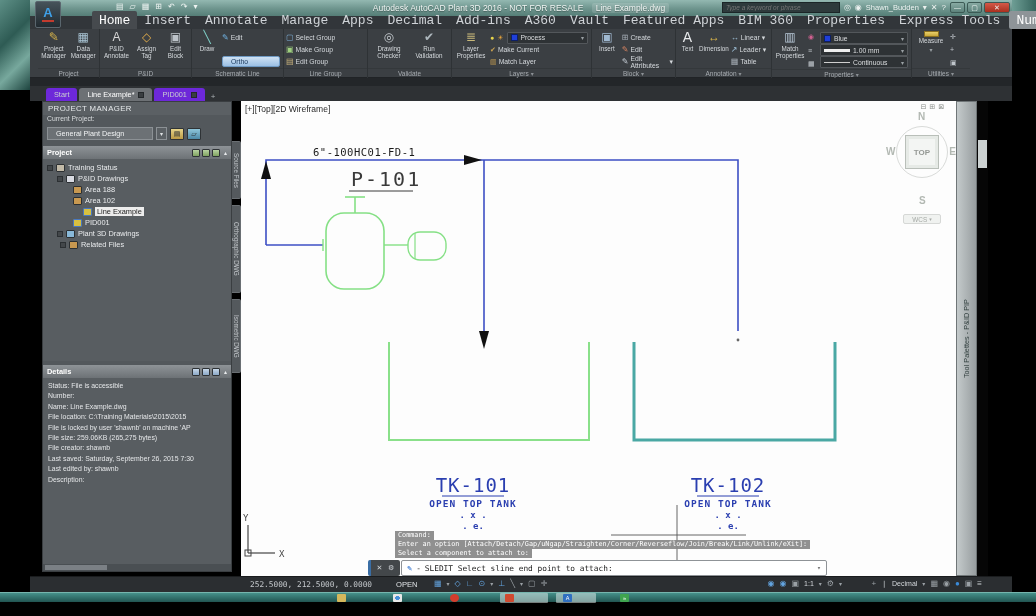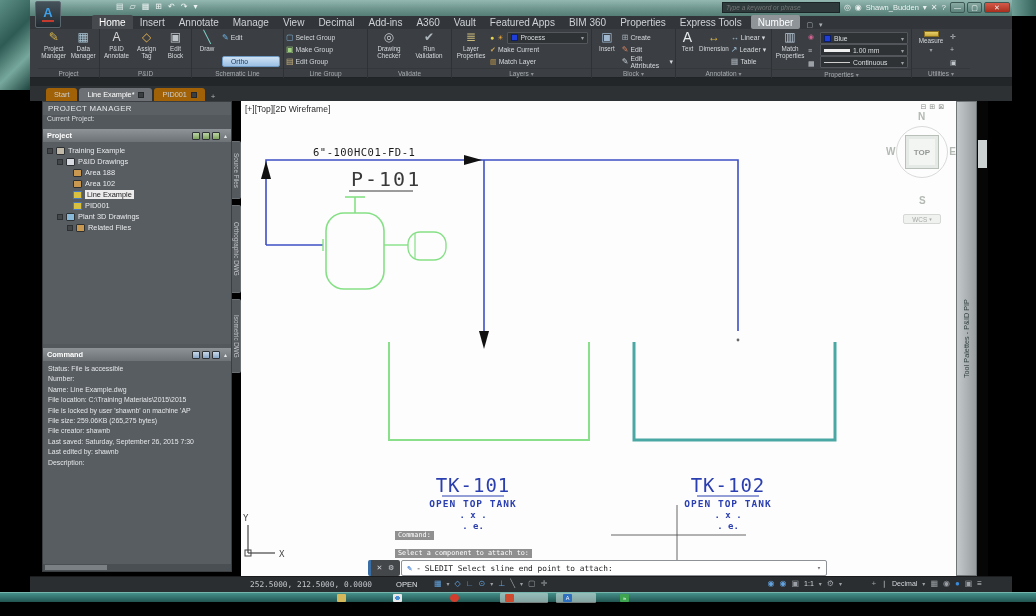--- a/index.html
+++ b/index.html
@@ -35,21 +35,21 @@
   .usr { font-size:7.5px; color:#eef4f2; }
   .wincontrols { position:absolute; right:2px; top:2px; display:flex; gap:2px; }
   .wbtn { width:15px; height:11px; border:1px solid #3c5a55; border-radius:2px;
     background:linear-gradient(180deg,#88aaa3,#5d837c); color:#ecf2f0; font-size:7px;
     display:flex; align-items:center; justify-content:center; }
   .wbtn.close { background:linear-gradient(180deg,#d45948,#a8301f); width:26px; }
 
   
   .tabsrow { left:30px; top:16px; width:982px; height:13px; background:#32363a;
     display:flex; align-items:flex-end; padding-left:62px; }
-  .rtab { font-size:10px; color:#cfd3d7; padding:2px 7px 1px; white-space:nowrap; }
+  .rtab { font-size:13px; color:#cfd3d7; padding:2px 7px 1px; white-space:nowrap;font-family:Liberation Mono, monospace; }
   .rtab.active { background:#464a4e; color:#fff; border-radius:2px 2px 0 0; }
   .rtab.hl { background:#8e9498; color:#fdfdfd; border-radius:2px; margin-left:2px; }
   .tabextra { font-size:7px; color:#aab0b4; margin-left:6px; }
 
   
   .ribbon { left:30px; top:29px; width:982px; height:49px; background:#3b3f43;
     border-bottom:1px solid #202326; display:flex; padding-left:8px; }
   .panel { height:49px; display:flex; flex-direction:column; border-right:1px solid #2e3235; }
   .pc { flex:1; display:flex; padding:2px 2px 0 2px; gap:2px; }
   .pname { height:10px; font-size:6.5px; color:#a7acb1; text-align:center;
@@ -72,21 +72,21 @@
   .ltline { width:26px; height:1px; background:#cfcfcf; }
   .tinyico { font-size:7px; line-height:9px; }
   .rulerico { width:15px; height:6px; background:linear-gradient(180deg,#e8cf6a,#c9a83a);
     border:1px solid #8a6f1f; }
 
   
   .ribbongap { left:30px; top:78px; width:982px; height:8px; background:#232629; }
   .filetabs { left:30px; top:86px; width:982px; height:15px; background:#2e3134;
     display:flex; align-items:flex-end; padding-left:16px; gap:2px; }
   .ftab { height:13px; border-radius:3px 3px 0 0; display:flex; align-items:center; gap:4px;
-    padding:0 8px; font-size:7.3px; color:#c9cdd1; background:#a16207; }
+    padding:0 8px; font-size:7.3px; color:#c9cdd1; background:#6d28d9; }
   .ftab.active { background:#6d7175; color:#ffffff; }
   .tabbox { width:6px; height:6px; background:#3a3e41; border:1px solid #24282b; }
   .newtab { font-size:8px; color:#aab0b4; margin-left:4px; }
 
   
   .palette { left:42px; top:101px; width:190px; height:471px; background:#53585c;
     border:1px solid #3a3e41; display:flex; flex-direction:column; }
   .pmheader { height:13px; background:#5b6064; color:#e6e9eb; font-size:7.8px;
     display:flex; align-items:center; padding-left:5px; letter-spacing:.4px; }
   .curlabel { height:10px; font-size:6.8px; color:#d9dcde; padding-left:4px; }
@@ -190,20 +190,24 @@
   <div class="abs titlebar">
     <div class="qat">
       <span>▤</span>
       <span>▱</span>
       <span>▦</span>
       <span>⊞</span>
       <span>↶</span>
       <span>↷</span>
       <span>▾</span>
     </div>
+    <div class="titletext">
+      <span>Autodesk AutoCAD Plant 3D 2016 - NOT FOR RESALE</span>
+      <span class="doc">Line Example.dwg</span>
+    </div>
     <div class="infocenter">
       <input class="searchbox" placeholder="Type a keyword or phrase" style="">
       <span class="icg">◎</span>
       <span class="icg">◉</span>
       <span class="usr">Shawn_Budden</span>
       <span class="icg">▾</span>
       <span class="icg">✕</span>
       <span class="icg">?</span>
       <span class="icg">▾</span>
     </div>
@@ -217,21 +221,21 @@
   <div class="abs appbtn">
     <span class="a">A</span>
     <span class="bar"></span>
   </div>
 
   <div class="abs tabsrow">
     <span class="rtab active">Home</span>
     <span class="rtab">Insert</span>
     <span class="rtab">Annotate</span>
     <span class="rtab">Manage</span>
-    <span class="rtab">View</span>
+    <span class="rtab">Apps</span>
     <span class="rtab">Decimal</span>
     <span class="rtab">Add-ins</span>
     <span class="rtab">A360</span>
     <span class="rtab">Vault</span>
     <span class="rtab">Featured Apps</span>
     <span class="rtab">BIM 360</span>
     <span class="rtab">Properties</span>
     <span class="rtab">Express Tools</span>
     <span class="rtab hl">Number</span>
     <span class="tabextra">▢</span>
@@ -496,71 +500,77 @@
     <div class="ftab">
       <span>PID001</span>
       <span class="tabbox"></span>
     </div>
     <span class="newtab">+</span>
   </div>
 
   <div class="abs palette">
     <div class="pmheader">PROJECT MANAGER</div>
     <div class="curlabel">Current Project:</div>
+    <div class="droprow">
+      <div class="pmdrop">General Plant Design</div>
+      <div class="pmdropbtn">▾</div>
+      <div class="pmicobtn b1">▤</div>
+      <div class="pmicobtn b2">▱</div>
+    </div>
     <div style="height:4px"></div>
     <div class="secheader">
       <span class="st">Project</span>
       <span class="secico">
         <span class="sq"></span>
         <span class="sq"></span>
         <span class="sq"></span>
         <span class="clps">▴</span>
       </span>
     </div>
     <div class="tree">
       <div class="trow" style="padding-left:4px">
         <span class="expbox"></span>
         <span class="nico" style="background:#c2baa8"></span>
-        <span>Training Example</span>
+        <span>Training Status</span>
       </div>
       <div class="trow" style="padding-left:14px">
         <span class="expbox"></span>
         <span class="nico" style="background:#d9dbe2"></span>
         <span>P&amp;ID Drawings</span>
       </div>
       <div class="trow" style="padding-left:30px">
         <span class="nico" style="background:#c89850"></span>
         <span>Area 188</span>
       </div>
       <div class="trow" style="padding-left:30px">
         <span class="nico" style="background:#c89850"></span>
         <span>Area 102</span>
       </div>
-      <div class="trow" style="padding-left:30px">
+      <div class="trow" style="padding-left:40px">
         <span class="nico" style="background:#d8c040;border-color:#4878c0"></span>
         <span class="sel">Line Example</span>
       </div>
       <div class="trow" style="padding-left:30px">
         <span class="nico" style="background:#d8c040;border-color:#4878c0"></span>
         <span>PID001</span>
       </div>
       <div class="trow" style="padding-left:14px">
         <span class="expbox"></span>
         <span class="nico" style="background:#89b9d9"></span>
         <span>Plant 3D Drawings</span>
       </div>
-      <div class="trow" style="padding-left:24px">
+      <div class="trow" style="padding-left:17px">
         <span class="expbox"></span>
         <span class="nico" style="background:#c89850"></span>
         <span>Related Files</span>
       </div>
     </div>
     <div style="height:4px"></div>
     <div class="secheader">
-      <span class="st">Command</span>
+      <span class="st">Details</span>
       <span class="secico">
         <span class="sq" style="background:linear-gradient(180deg,#c8d8e8,#8aa8c8)"></span>
         <span class="sq" style="background:linear-gradient(180deg,#c8d8e8,#8aa8c8)"></span>
         <span class="sq" style="background:linear-gradient(180deg,#c8d8e8,#8aa8c8)"></span>
         <span class="clps">▴</span>
       </span>
     </div>
     <div class="detbody">
       <div>Status: File is accessible</div>
       <div>Number:</div>
@@ -650,20 +660,21 @@
       <span class="vc" style="left:33px;top:84px">S</span>
       <span class="vcring"></span>
       <span class="vctop">TOP</span>
       <span class="vcwcs">
         <span>WCS</span>
         <span style="font-size:5px">▾</span>
       </span>
     </div>
 
     <div class="overlaytxt" style="left:154px;top:430px">Command:</div>
+    <div class="overlaytxt" style="left:154px;top:439px">Enter an option [Attach/Detach/Gap/uNgap/Straighten/Corner/Reverseflow/Join/Break/Link/Unlink/eXit]:</div>
     <div class="overlaytxt" style="left:154px;top:448px">Select a component to attach to:</div>
 
     <div class="minibar">
       <span>✕</span>
       <span>⚙</span>
     </div>
     <div class="cmdbar">
       <span class="pen">✎</span>
       <span>-</span>
       <span>SLEDIT Select sline end point to attach:</span>

